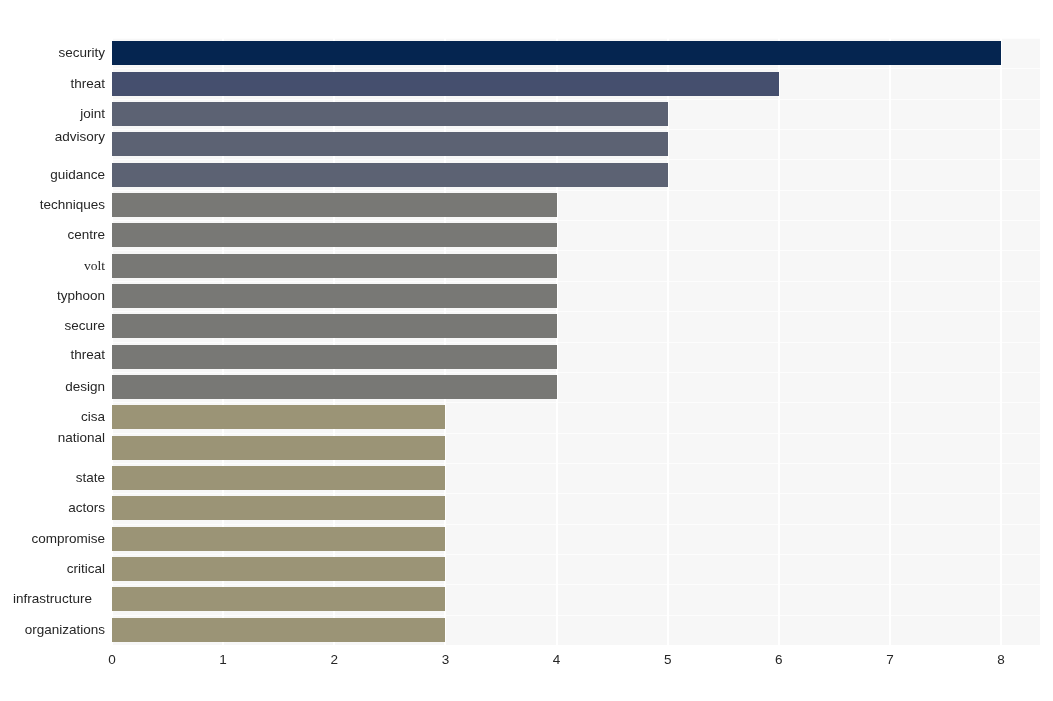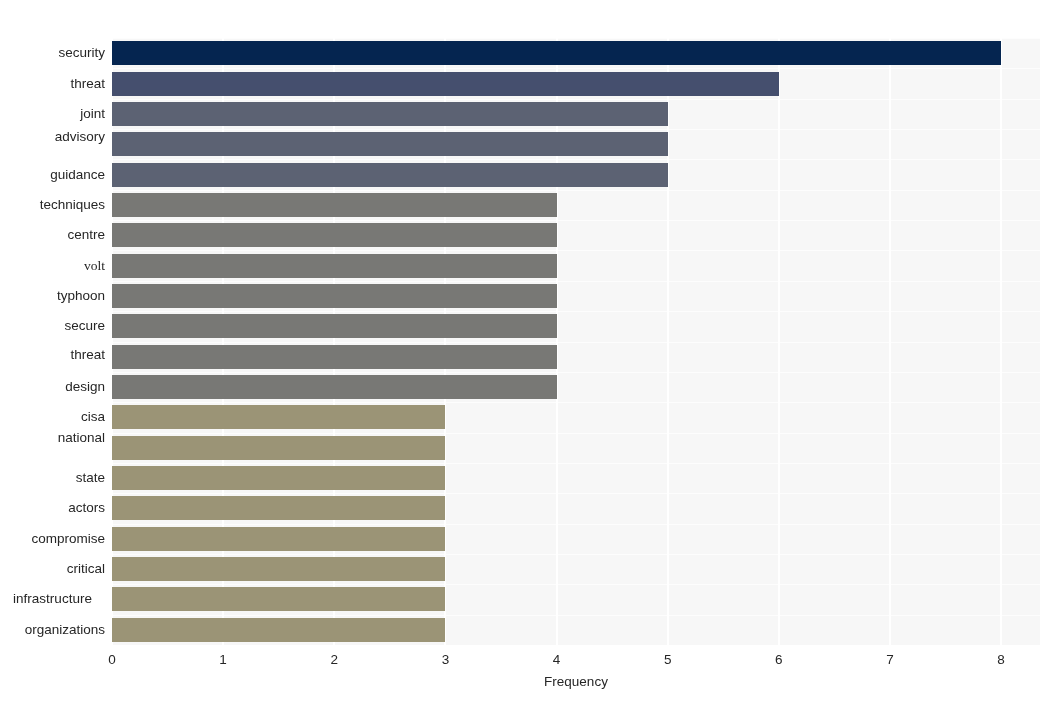--- a/index.html
+++ b/index.html
@@ -259,15 +259,14 @@
       <div class="x-tick-label" style="left: 223.138px;">1</div>
       <div class="x-tick-label" style="left: 334.275px;">2</div>
       <div class="x-tick-label" style="left: 445.413px;">3</div>
       <div class="x-tick-label" style="left: 556.551px;">4</div>
       <div class="x-tick-label" style="left: 667.689px;">5</div>
       <div class="x-tick-label" style="left: 778.826px;">6</div>
       <div class="x-tick-label" style="left: 889.964px;">7</div>
       <div class="x-tick-label" style="left: 1001.1px;">8</div>
     </div>
 
-  <div id="x-axis-title">Frequency</div>
 
 </div>
 
 </body></html>

